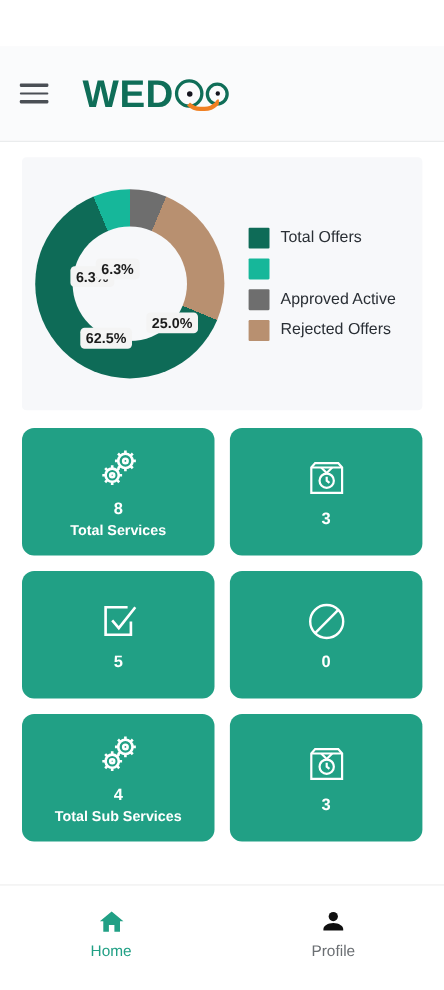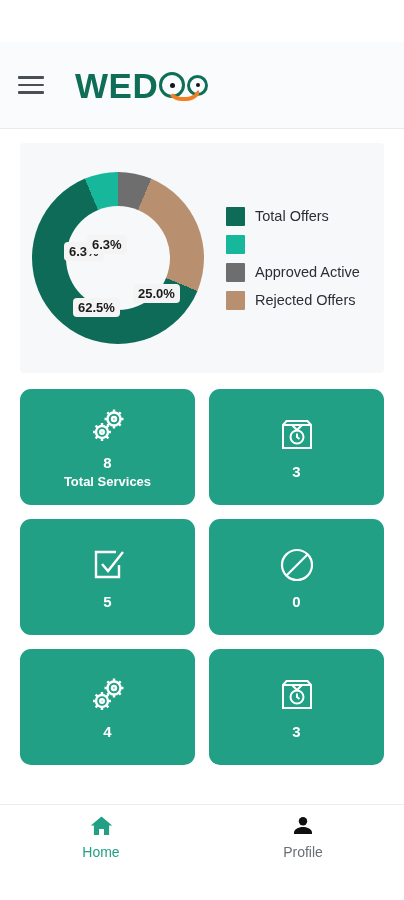--- a/index.html
+++ b/index.html
@@ -223,21 +223,21 @@
   }
 
   
   .bottom-nav {
     flex: 0 0 96px;
     height: 96px;
     background: #ffffff;
     border-top: 1px solid #ededed;
     display: flex;
     align-items: flex-start;
-    padding-top: 8px;
+    padding-top: 20px;
   }
   .nav-item {
     flex: 1 1 0;
     display: flex;
     flex-direction: column;
     align-items: center;
     gap: 5px;
     cursor: pointer;
   }
   .nav-icon { height: 26px; display: flex; align-items: center; justify-content: center; }
@@ -361,20 +361,21 @@
           <svg width="42" height="40" viewBox="0 0 42 40" fill="none" stroke="#ffffff" stroke-width="2.4">
             <circle cx="27" cy="13" r="6.5"></circle>
             <circle cx="27" cy="13" r="2"></circle>
             <path d="M27 3.5v3M27 19.5v3M36.5 13h-3M20.5 13h-3M33.7 6.3l-2.1 2.1M22.4 17.6l-2.1 2.1M33.7 19.7l-2.1-2.1M22.4 8.4l-2.1-2.1"></path>
             <circle cx="15" cy="26" r="6"></circle>
             <circle cx="15" cy="26" r="1.8"></circle>
             <path d="M15 17v2.6M15 32.4V35M24 26h-2.6M8.6 26H6M21.4 19.6l-1.9 1.9M10.5 30.5l-1.9 1.9M21.4 32.4l-1.9-1.9M10.5 21.5L8.6 19.6"></path>
           </svg>
         </span>
         <span class="stat-value">4</span>
+        <span class="stat-label">Total Sub Services</span>
       </div>
 
       <div class="stat-card" style="background: rgb(33, 160, 133);">
         <span class="stat-icon">
           <svg width="38" height="38" viewBox="0 0 38 38" fill="none" stroke="#ffffff" stroke-width="2">
             <path d="M5 9l3.5-4h21L33 9v23H5z"></path>
             <path d="M5 9h28"></path>
             <path d="M14 9l5 5 5-5"></path>
             <circle cx="19" cy="21" r="6.5"></circle>
             <path d="M19 17.5V21l2.5 2"></path>

